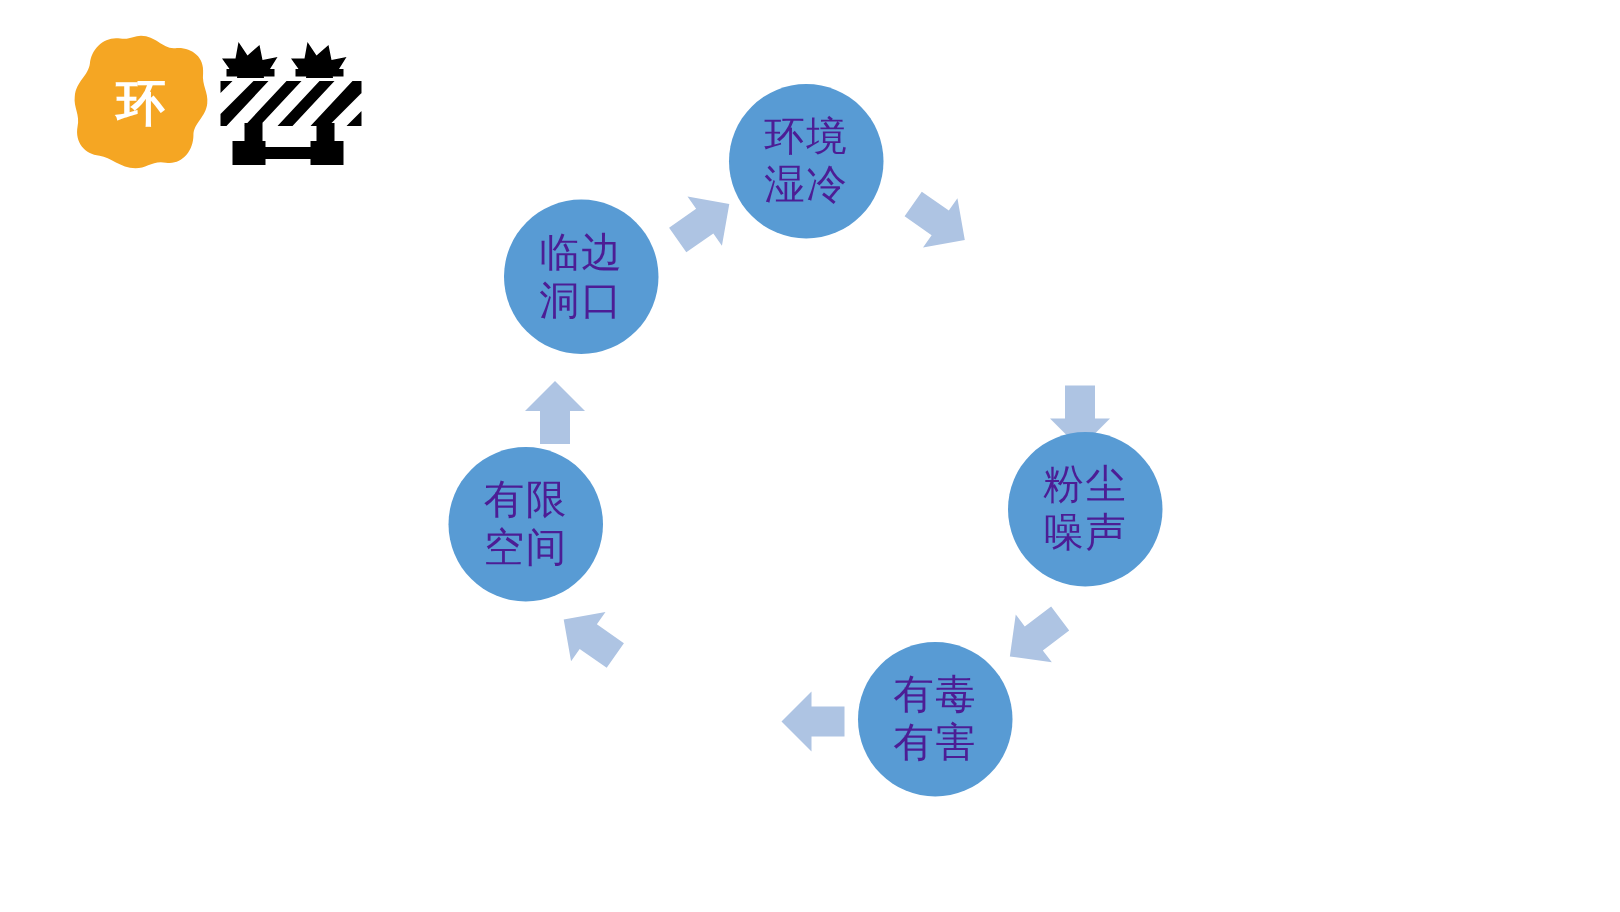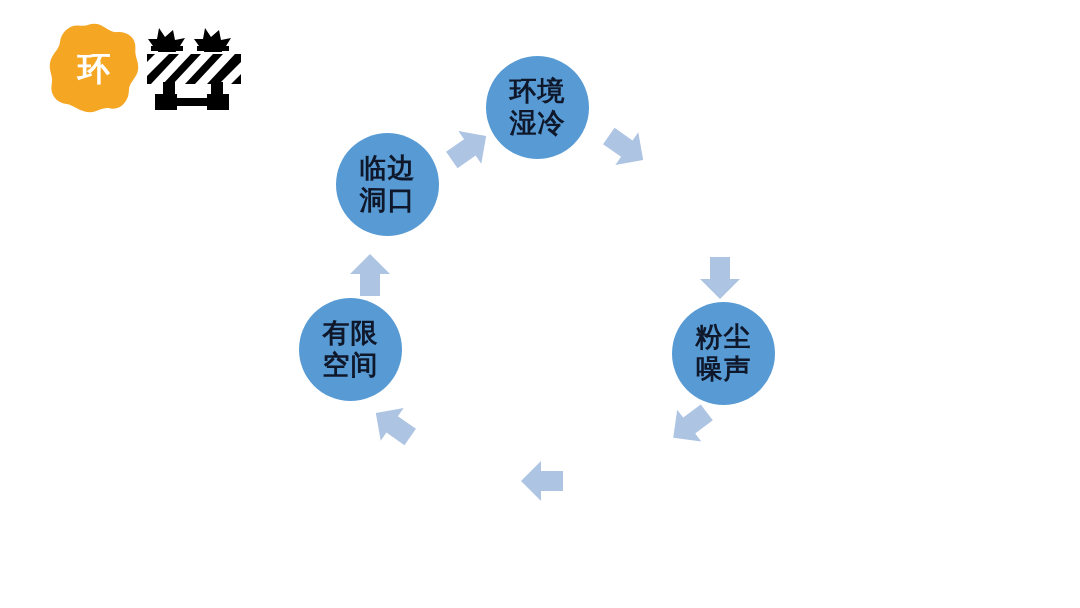--- a/index.html
+++ b/index.html
@@ -68,22 +68,22 @@
     height: 530px;
   }
   .node {
     position: absolute;
     border-radius: 50%;
     background: #589bd4;
     display: flex;
     flex-direction: column;
     align-items: center;
     justify-content: center;
-    color: #0f172a;
-    font-weight: bold;
+    color: #4c1d95;
+    font-weight: normal;
     font-size: 27px;
     line-height: 1.18;
     letter-spacing: 1px;
     text-align: center;
     box-sizing: border-box;
   }
   .node .line { display: block; white-space: nowrap; }
 
   .arrow {
     position: absolute;
@@ -183,25 +183,29 @@
         <path d="M23 2 L43 22 L33 22 L33 44 L13 44 L13 22 L3 22 Z" fill="#aec4e3"></path>
       </svg>
     </div>
 
     <div class="node" style="left:206px; top:16px; width:103px; height:103px;">
       <span class="line">环境</span>
       <span class="line">湿冷</span>
     </div>
 
 
-    <div class="node" style="left:392px; top:262px; width:103px; height:103px;">
+    <div class="node" style="left:392px; top:248px; width:103px; height:103px;">
       <span class="line">粉尘</span>
       <span class="line">噪声</span>
     </div>
 
+    <div class="node" style="left:292px; top:388px; width:103px; height:103px;">
+      <span class="line">有毒</span>
+      <span class="line">有害</span>
+    </div>
 
 
     <div class="node" style="left:19px; top:258px; width:103px; height:103px;">
       <span class="line">有限</span>
       <span class="line">空间</span>
     </div>
 
     <div class="node" style="left:56px; top:93px; width:103px; height:103px;">
       <span class="line">临边</span>
       <span class="line">洞口</span>

